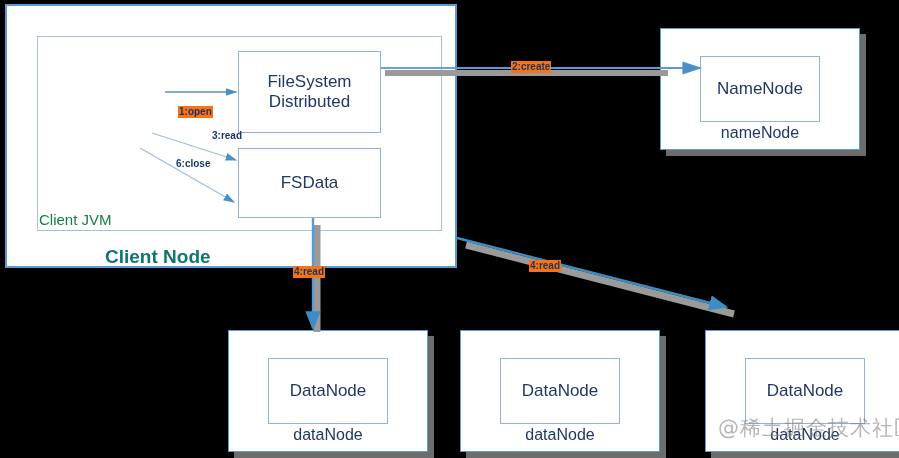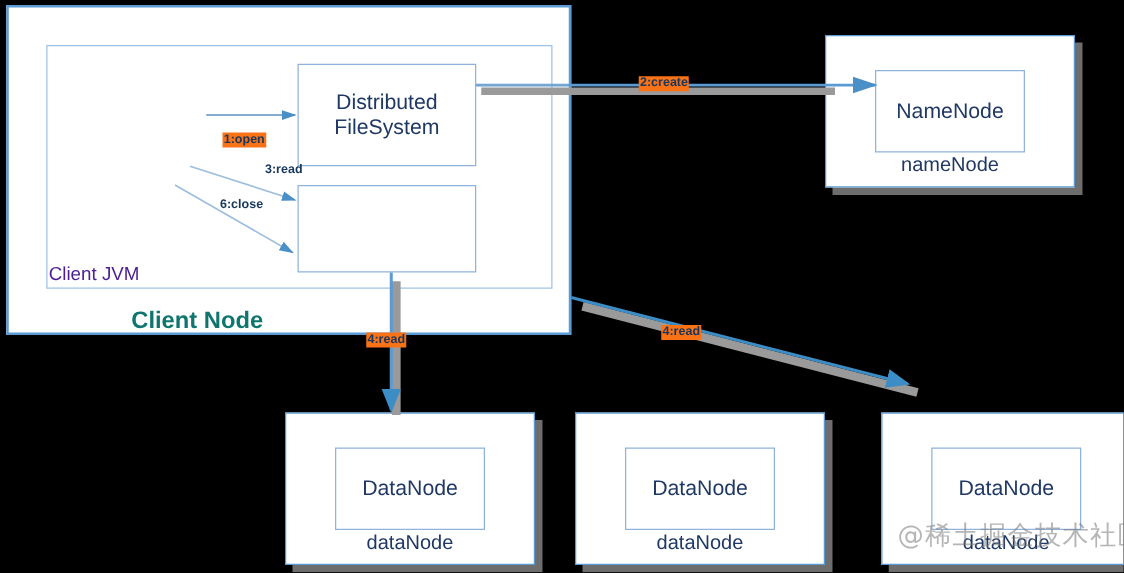--- a/index.html
+++ b/index.html
@@ -41,21 +41,21 @@
   #client-jvm{
     position:absolute;
     left:30px;top:30px;width:405px;height:195px;
     background:#ffffff;
     border:1px solid #9CC3E5;
     box-sizing:border-box;
   }
   .lbl-jvm{
     position:absolute;
     left:32px;top:205px;
-    font-size:15px;color:#4c1d95;
+    font-size:15px;color:#15803d;
     white-space:nowrap;
   }
   .lbl-node{
     position:absolute;
     left:98px;top:240px;
     font-size:19px;font-weight:bold;color:#0f766e;
     white-space:nowrap;
   }
   
   #hdfs-client{left:45px;top:51px;width:120px;height:82px;font-size:17px;}
@@ -171,27 +171,28 @@
 
   <div id="client-node">
     <div id="client-jvm"></div>
     <span class="lbl-jvm">Client JVM</span>
     <span class="lbl-node">Client Node</span>
   </div>
 
 
   <div class="box" id="dfs">
     <div>
+      <span class="two-line">FileSystem</span>
       <span class="two-line">Distributed</span>
-      <span class="two-line">FileSystem</span>
     </div>
   </div>
 
   <div class="box" id="fsdata">
     <div>
+      <span class="two-line">FSData</span>
     </div>
   </div>
 
   <div class="shadowbox" id="namenode-container"></div>
   <div class="box" id="namenode-inner">NameNode</div>
   <div class="caption" id="namenode-caption">nameNode</div>
 
   <div class="shadowbox dn-container" id="dn1-container"></div>
   <div class="box dn-inner" id="dn1-inner">DataNode</div>
   <div class="caption dn-caption" id="dn1-caption">dataNode</div>

